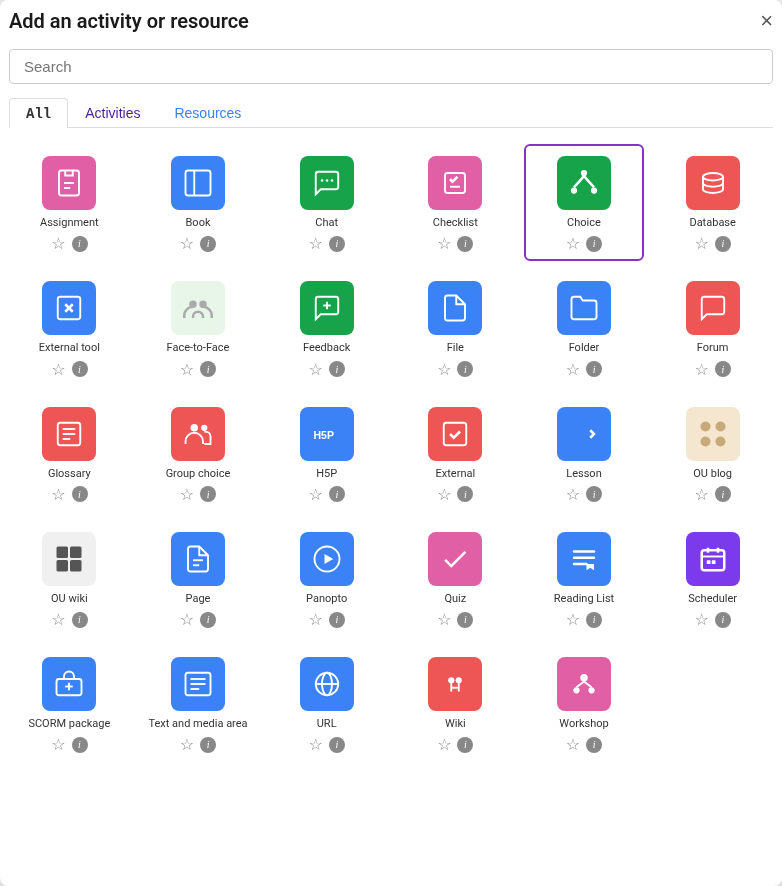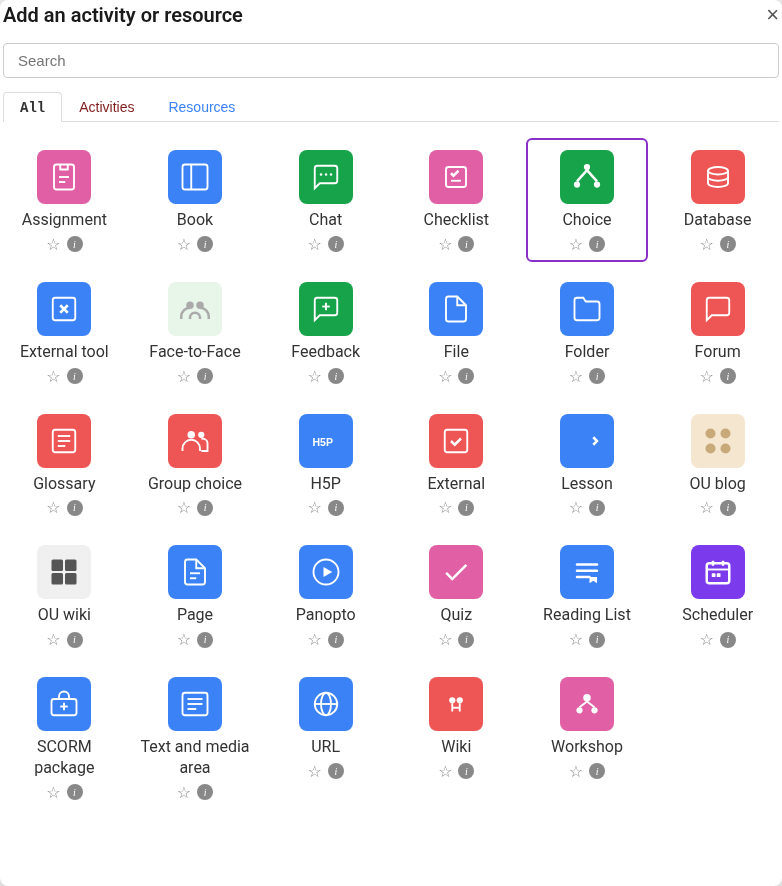--- a/index.html
+++ b/index.html
@@ -12,21 +12,21 @@
       min-height: 100vh;
     }
     .modal {
       background: #fff;
       width: 782px;
       min-height: 886px;
       border-radius: 8px;
       box-shadow: 0 4px 20px rgba(0,0,0,0.2);
       display: flex;
       flex-direction: column;
-      padding: 3px;
+      padding: 9px;
     }
     .modal-header {
       display: flex;
       justify-content: space-between;
       align-items: center;
       margin-bottom: 16px;
     }
     .modal-title {
       font-size: 20px;
       font-weight: 600;
@@ -99,21 +99,21 @@
       align-items: center;
       justify-content: center;
       margin-bottom: 6px;
     }
     .icon-box svg {
       width: 30px;
       height: 30px;
       fill: white;
     }
     .item-label {
-      font-size: 16px;
+      font-size: 11px;
       color: #333;
       text-align: center;
       margin-bottom: 4px;
       line-height: 1.3;
     }
     .item-actions {
       display: flex;
       gap: 6px;
       align-items: center;
     }
@@ -146,21 +146,21 @@
 <div class="modal">
   <div class="modal-header">
     <span class="modal-title">Add an activity or resource</span>
     <button class="close-btn">×</button>
   </div>
 
   <input class="search-bar" type="text" placeholder="Search" style="">
 
   <div class="tabs">
     <button class="tab active">All</button>
-    <button class="tab" style="color:#7f1d1d;">Activities</button>
+    <button class="tab" style="color:#4c1d95;">Activities</button>
     <button class="tab" style="color:#3b82f6;">Resources</button>
   </div>
 
   <div class="grid" id="activity-grid">
   <div class="item">
         <div class="icon-box" style="background: rgb(224, 95, 165);">
           <svg viewBox="0 0 24 24" fill="white" style="width: 30px; height: 30px;">
       <rect x="4" y="2" width="16" height="20" rx="2" fill="none" stroke="white" stroke-width="1.5"></rect>
       <path d="M9 2v4h6V2" fill="none" stroke="white" stroke-width="1.5"></path>
       <line x1="8" y1="12" x2="16" y2="12" stroke="white" stroke-width="1.5"></line>

